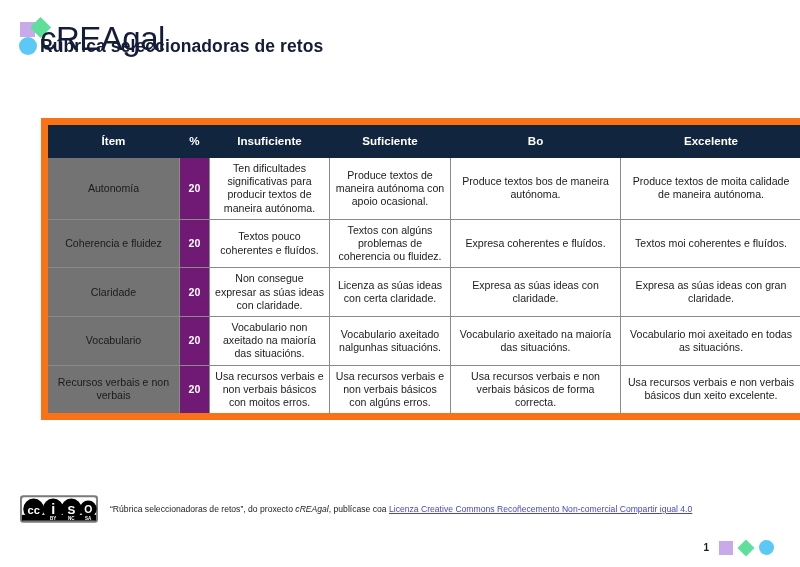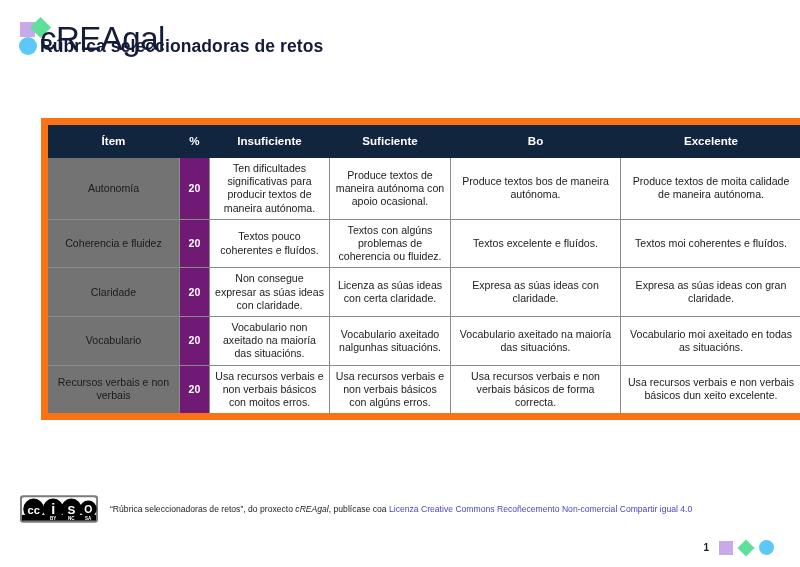--- a/index.html
+++ b/index.html
@@ -163,20 +163,21 @@
   .cc-text {
     margin-left: 12px;
     font-size: 8.6px;
     color: #222222;
     line-height: 12px;
     white-space: nowrap;
   }
   .cc-text .italic-brand { font-style: italic; }
   .cc-link {
     color: #4646c8;
+    text-decoration: underline;
   }
   .page-marker {
     position: absolute;
     right: 18px;
     bottom: 12px;
     display: flex;
     align-items: center;
     gap: 7px;
   }
   .page-num {
@@ -247,21 +248,21 @@
         <td class="cell-level">Ten dificultades significativas para producir textos de maneira autónoma.</td>
         <td class="cell-level">Produce textos de maneira autónoma con apoio ocasional.</td>
         <td class="cell-level">Produce textos bos de maneira autónoma.</td>
         <td class="cell-level">Produce textos de moita calidade de maneira autónoma.</td>
       </tr>
       <tr>
         <td class="cell-item">Coherencia e fluidez</td>
         <td class="cell-pct">20</td>
         <td class="cell-level">Textos pouco coherentes e fluídos.</td>
         <td class="cell-level">Textos con algúns problemas de coherencia ou fluidez.</td>
-        <td class="cell-level">Textos excelente e fluídos.</td>
+        <td class="cell-level">Expresa coherentes e fluídos.</td>
         <td class="cell-level">Textos moi coherentes e fluídos.</td>
       </tr>
       <tr>
         <td class="cell-item">Claridade</td>
         <td class="cell-pct">20</td>
         <td class="cell-level">Non consegue expresar as súas ideas con claridade.</td>
         <td class="cell-level">Licenza as súas ideas con certa claridade.</td>
         <td class="cell-level">Expresa as súas ideas con claridade.</td>
         <td class="cell-level">Expresa as súas ideas con gran claridade.</td>
       </tr>

